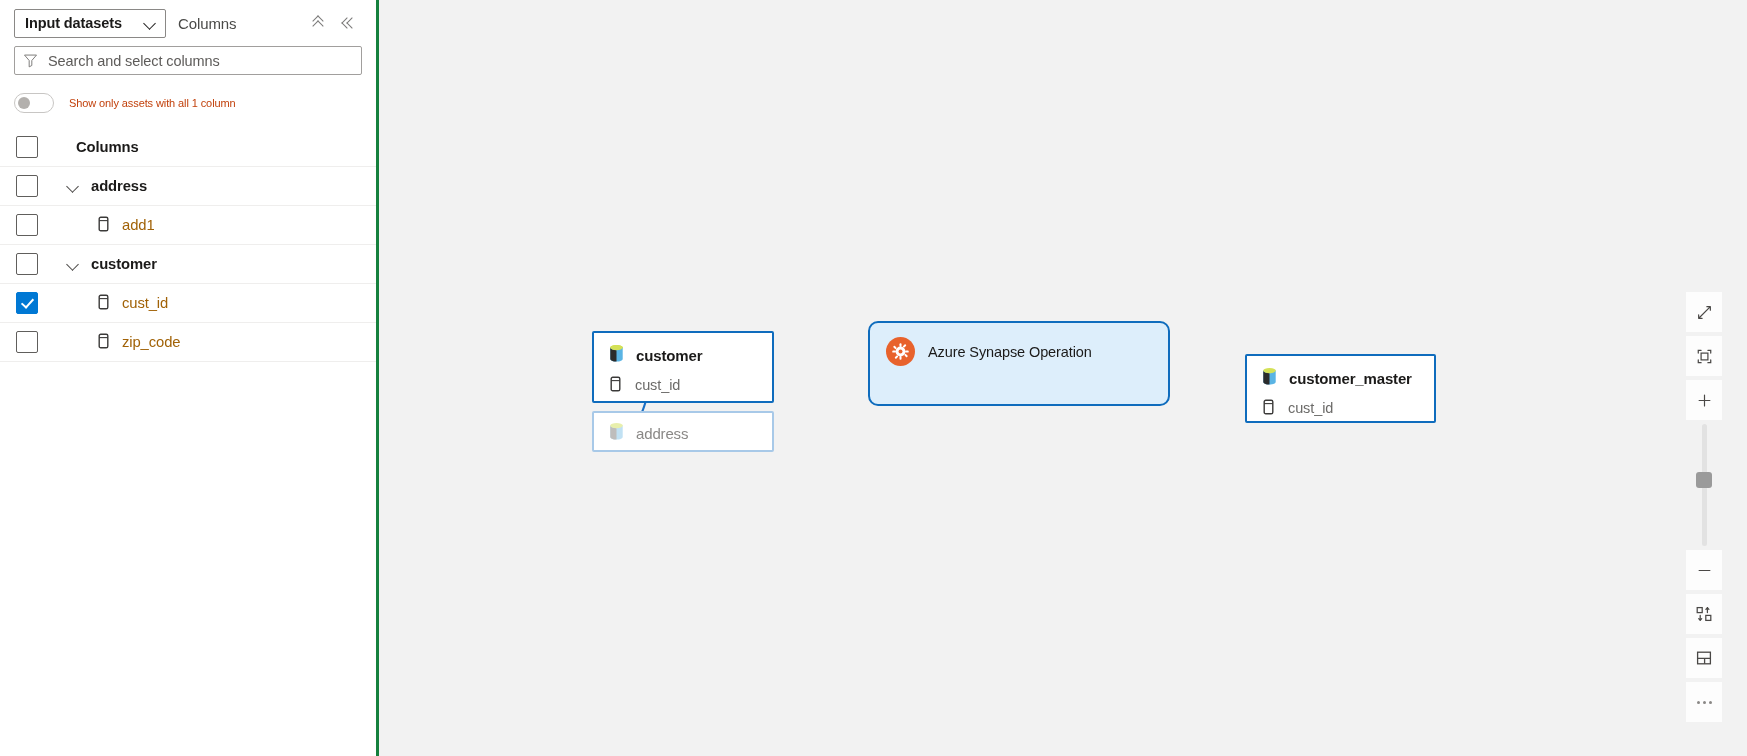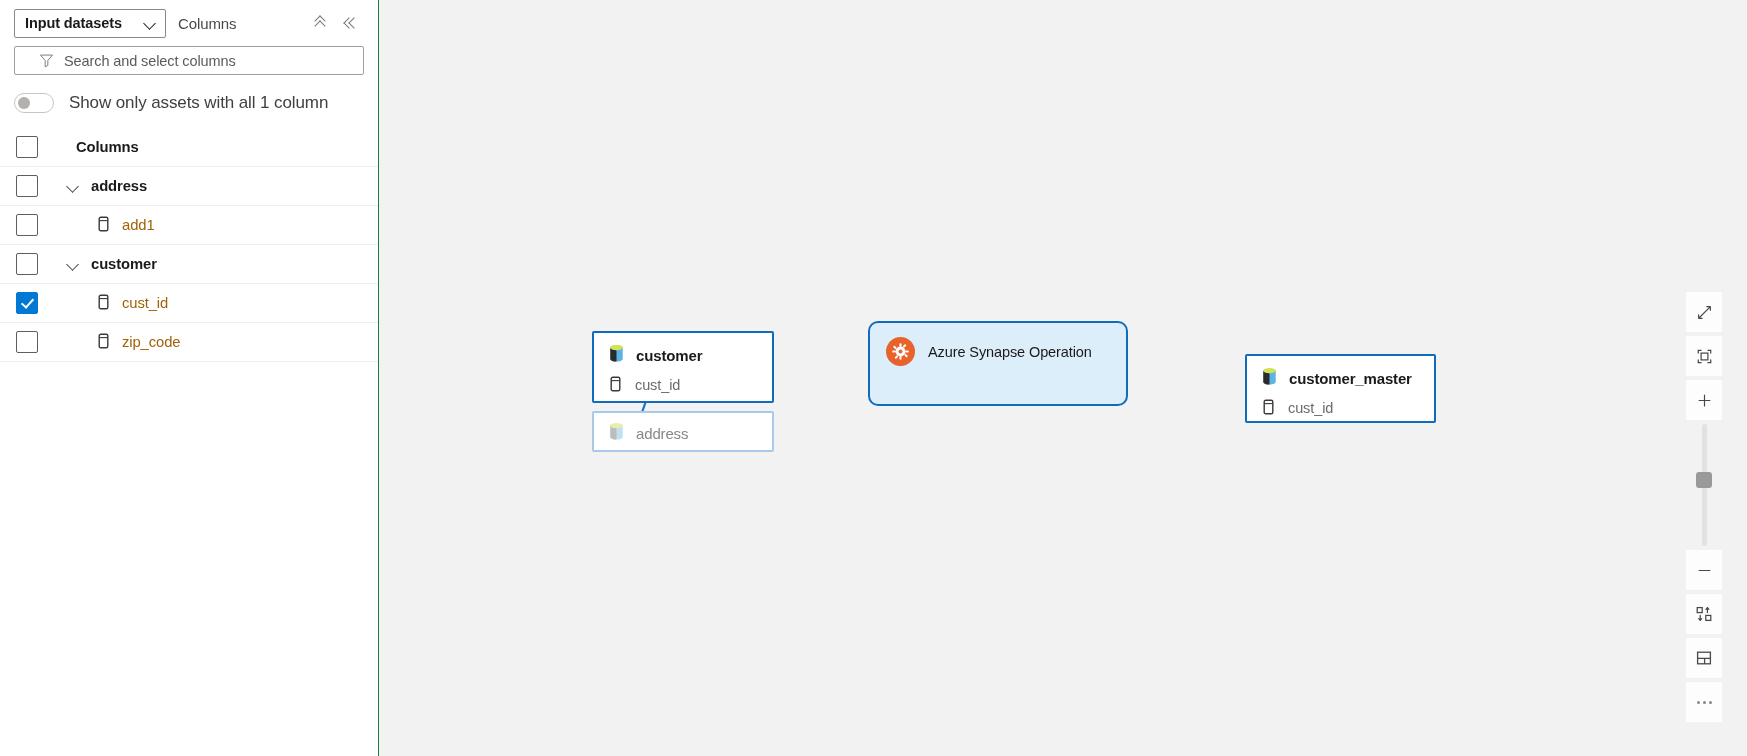--- a/index.html
+++ b/index.html
@@ -18,21 +18,21 @@
     display: flex;
     background: #ffffff;
   }
 
   
   .sidebar {
     position: relative;
     width: 379px;
     height: 756px;
     background: #ffffff;
-    border-right: 1px solid #15803d;
+    border-right: 3px solid #15803d;
     flex: 0 0 379px;
   }
 
   .sb-header {
     display: flex;
     align-items: center;
     height: 46px;
     padding: 0 14px;
     gap: 12px;
   }
@@ -101,21 +101,21 @@
   .dblchev.left i:nth-child(1) { transform: rotate(-45deg); left: 3px; top: 5px; }
   .dblchev.left i:nth-child(2) { transform: rotate(-45deg); left: 8px; top: 5px; }
 
   .search-wrap {
     margin: 0 14px;
     height: 29px;
     border: 1px solid #a19f9d;
     border-radius: 2px;
     display: flex;
     align-items: center;
-    padding: 0 24px;
+    padding: 0 8px;
     gap: 8px;
     background: #fff;
   }
   .filter-icon { width: 15px; height: 15px; flex: 0 0 15px; opacity: .72; }
   .search-input {
     border: 0; outline: 0;
     font-family: "Liberation Sans", sans-serif;
     font-size: 14.5px;
     color: #3b3a39;
     width: 100%;
@@ -142,22 +142,22 @@
     flex: 0 0 40px;
   }
   .toggle .knob {
     position: absolute;
     left: 3px; top: 3px;
     width: 12px; height: 12px;
     border-radius: 50%;
     background: #b3b0ad;
   }
   .toggle-label {
-    font-size: 17px;
-    color: #404040;
+    font-size: 11px;
+    color: #c2410c;
     letter-spacing: -0.1px;
   }
 
   
   .tree { margin: 4px 0 0 0; }
   .tree-row {
     display: flex;
     align-items: center;
     height: 39px;
     padding: 0 14px 0 16px;
@@ -476,21 +476,21 @@
           <svg width="17" height="19" viewBox="0 0 17 19" aria-hidden="true">
             <path d="M2.3 3.6v11.3c0 1.4 2.8 2.6 6.2 2.6s6.2-1.2 6.2-2.6V3.6z" fill="#8fc9ea"></path>
             <path d="M2.3 3.6v11.3c0 1.4 2.8 2.6 6.2 2.6V6.2c-3.4 0-6.2-1.2-6.2-2.6z" fill="#8a8886"></path>
             <ellipse cx="8.5" cy="3.6" rx="6.2" ry="2.6" fill="#d7e36a"></ellipse>
           </svg>
         </span>
         <span class="node-title">address</span>
       </div>
     </div>
 
-    <div class="node synapse" style="left:489px; top:321px; width:260px; height:85px;">
+    <div class="node synapse" style="left:489px; top:321px; width:302px; height:85px;">
       <div class="syn-top">
         <span class="gear-badge">
           <svg width="19" height="19" viewBox="0 0 24 24" aria-hidden="true">
             <path fill="#ffffff" d="M12 8.1a3.9 3.9 0 100 7.8 3.9 3.9 0 000-7.8zm0 5.9a2 2 0 110-4 2 2 0 010 4z"></path>
             <path fill="#ffffff" d="M21 12a8.9 8.9 0 00-.1-1.2l1.8-1.3-1.8-3.2-2.1.8a8.8 8.8 0 00-2-1.2l-.3-2.2h-3.7L12.5 6a8.8 8.8 0 00-2 1.2l-2.1-.8-1.8 3.2 1.8 1.3a9 9 0 000 2.4l-1.8 1.3 1.8 3.2 2.1-.8a8.8 8.8 0 002 1.2l.3 2.2h3.7l.3-2.2a8.8 8.8 0 002-1.2l2.1.8 1.8-3.2-1.8-1.3c.06-.4.1-.8.1-1.2z" opacity="0"></path>
             <g fill="#ffffff">
               <rect x="10.7" y="1.6" width="2.6" height="4.6" rx="1.1"></rect>
               <rect x="10.7" y="17.8" width="2.6" height="4.6" rx="1.1"></rect>
               <rect x="1.6" y="10.7" width="4.6" height="2.6" rx="1.1"></rect>
               <rect x="17.8" y="10.7" width="4.6" height="2.6" rx="1.1"></rect>

